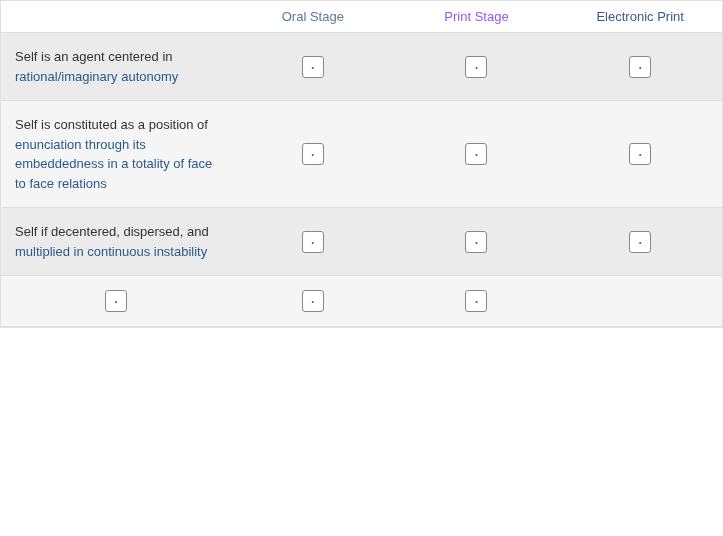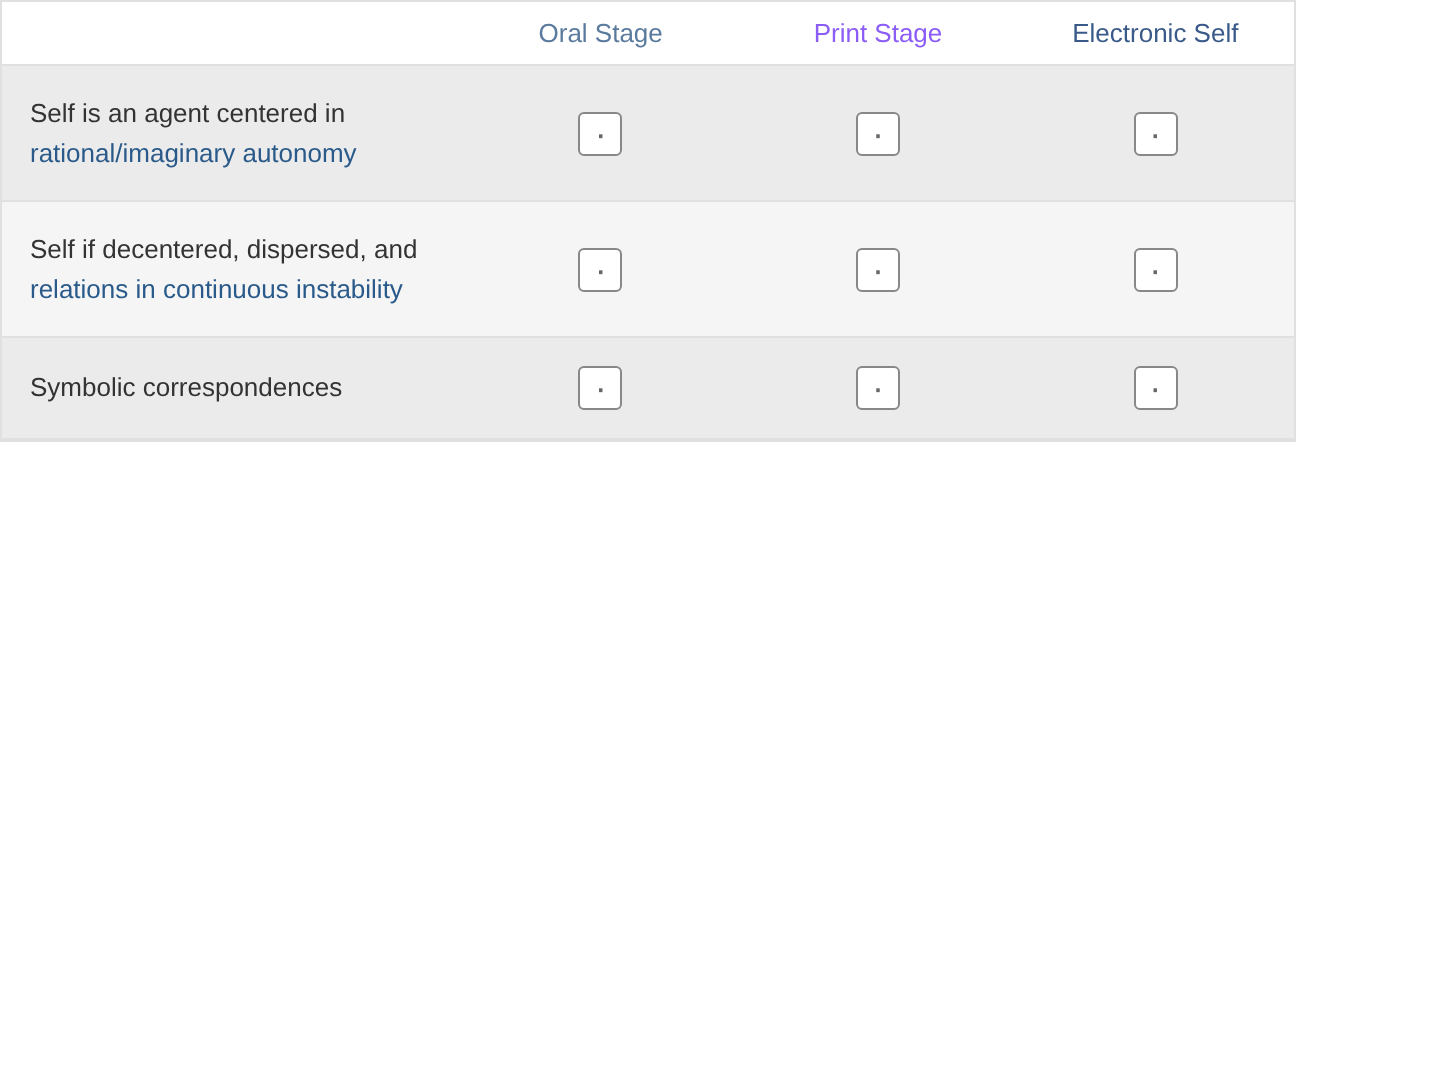--- a/index.html
+++ b/index.html
@@ -9,21 +9,21 @@
     }
 
     body {
       font-family: Arial, sans-serif;
       font-size: 13px;
       background: #fff;
       width: 723px;
     }
 
     .table-container {
-      width: 648px;
+      width: 723px;
       border: 1px solid #e0e0e0;
     }
 
     .header-row {
       display: grid;
       grid-template-columns: 230px 1fr 1fr 1fr;
       background: #fff;
       padding: 8px 0;
       border-bottom: 1px solid #e0e0e0;
     }
@@ -106,58 +106,69 @@
   </style>
 </head>
 <body>
 
 <div class="table-container">
 
   <div class="header-row">
     <div class="header-cell"></div>
     <div class="header-cell oral">Oral Stage</div>
     <div class="header-cell print">Print Stage</div>
-    <div class="header-cell electronic">Electronic Self</div>
+    <div class="header-cell electronic">Electronic Print</div>
   </div>
 
   <div class="data-row">
     <div class="row-label">
       Self is an agent centered in <span class="highlight">rational/imaginary autonomy</span>
     </div>
     <div class="checkbox-cell">
       <div class="checkbox-widget"></div>
     </div>
     <div class="checkbox-cell">
       <div class="checkbox-widget"></div>
     </div>
     <div class="checkbox-cell">
       <div class="checkbox-widget"></div>
     </div>
   </div>
 
-
   <div class="data-row">
     <div class="row-label">
-      Self if decentered, dispersed, and <span class="highlight">relations in continuous instability</span>
+      Self is constituted as a position of <span class="highlight">enunciation through its embeddedness in a totality of face to face relations</span>
     </div>
     <div class="checkbox-cell">
       <div class="checkbox-widget"></div>
     </div>
     <div class="checkbox-cell">
       <div class="checkbox-widget"></div>
     </div>
     <div class="checkbox-cell">
       <div class="checkbox-widget"></div>
     </div>
   </div>
 
   <div class="data-row">
     <div class="row-label">
-      Symbolic correspondences
+      Self if decentered, dispersed, and <span class="highlight">multiplied in continuous instability</span>
     </div>
+    <div class="checkbox-cell">
+      <div class="checkbox-widget"></div>
+    </div>
+    <div class="checkbox-cell">
+      <div class="checkbox-widget"></div>
+    </div>
+    <div class="checkbox-cell">
+      <div class="checkbox-widget"></div>
+    </div>
+  </div>
+
+  <div class="data-row">
     <div class="checkbox-cell">
       <div class="checkbox-widget"></div>
     </div>
     <div class="checkbox-cell">
       <div class="checkbox-widget"></div>
     </div>
     <div class="checkbox-cell">
       <div class="checkbox-widget"></div>
     </div>
   </div>

